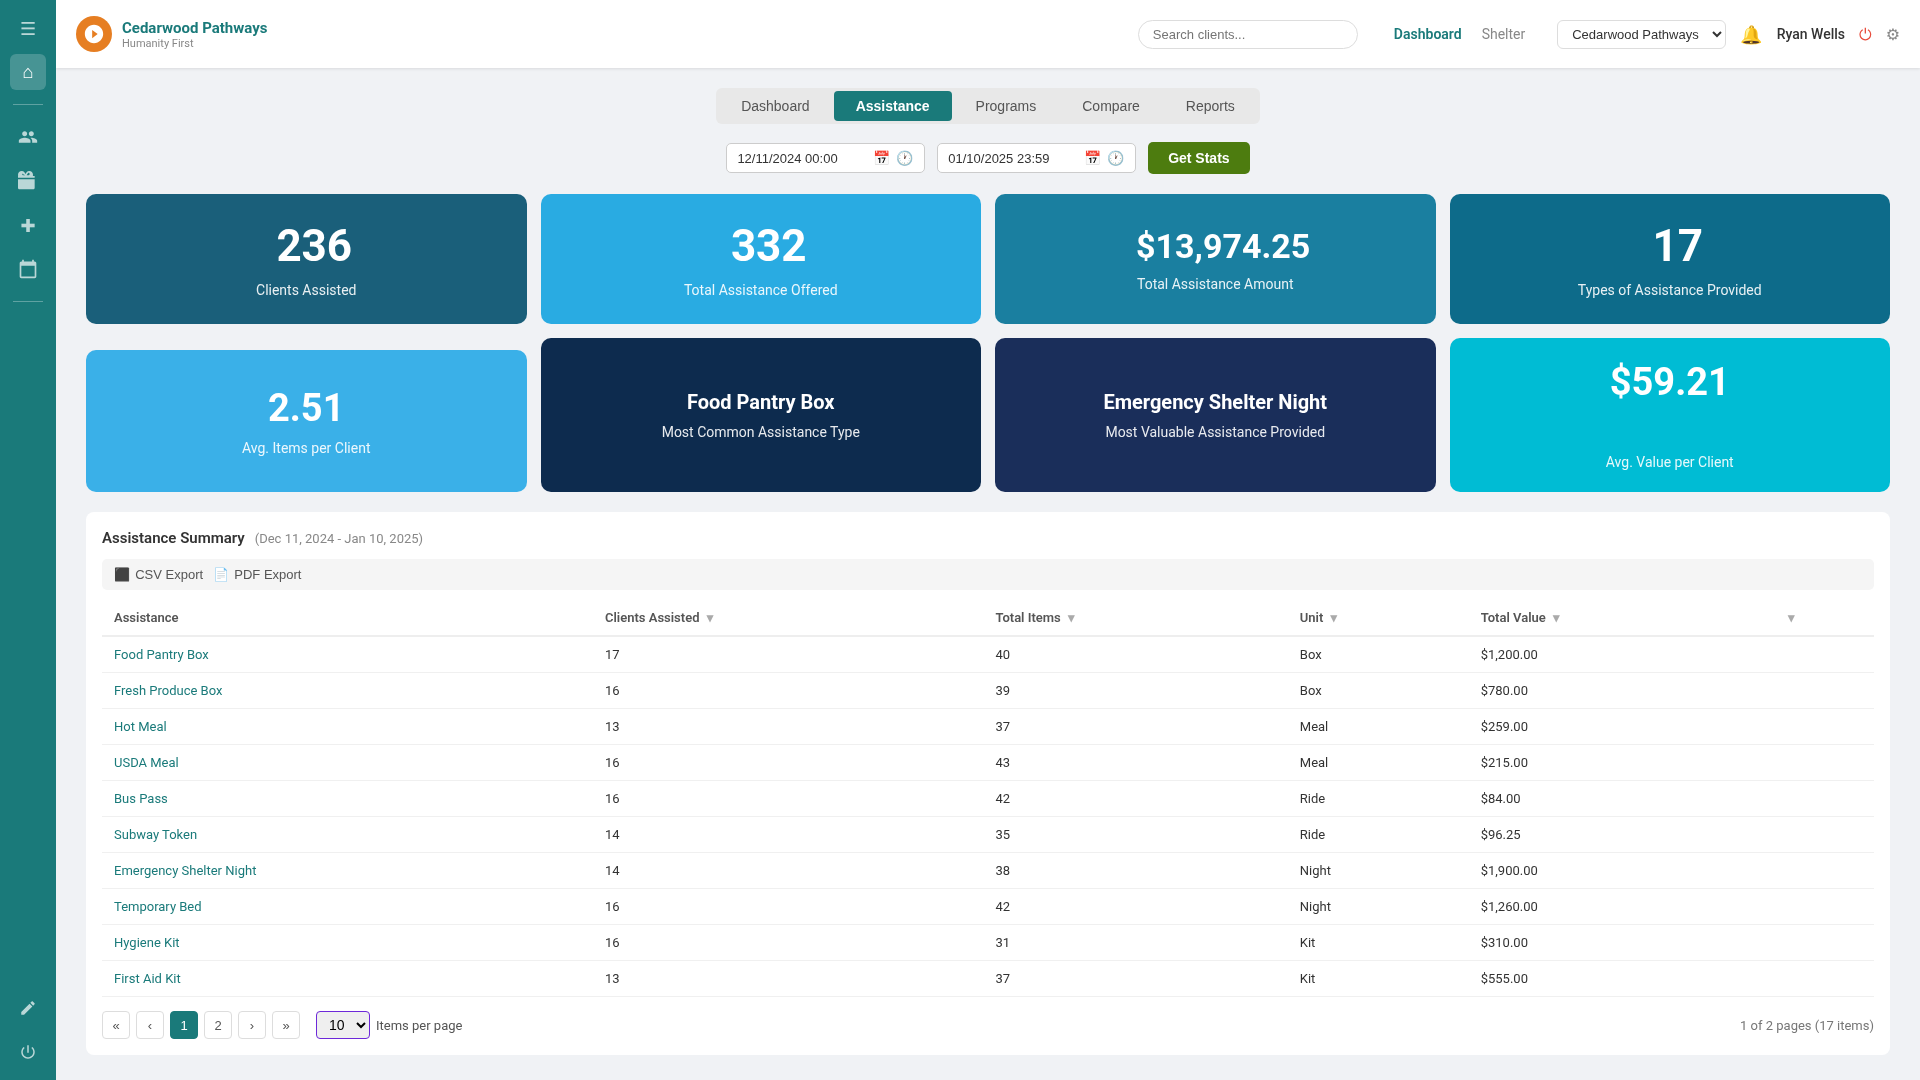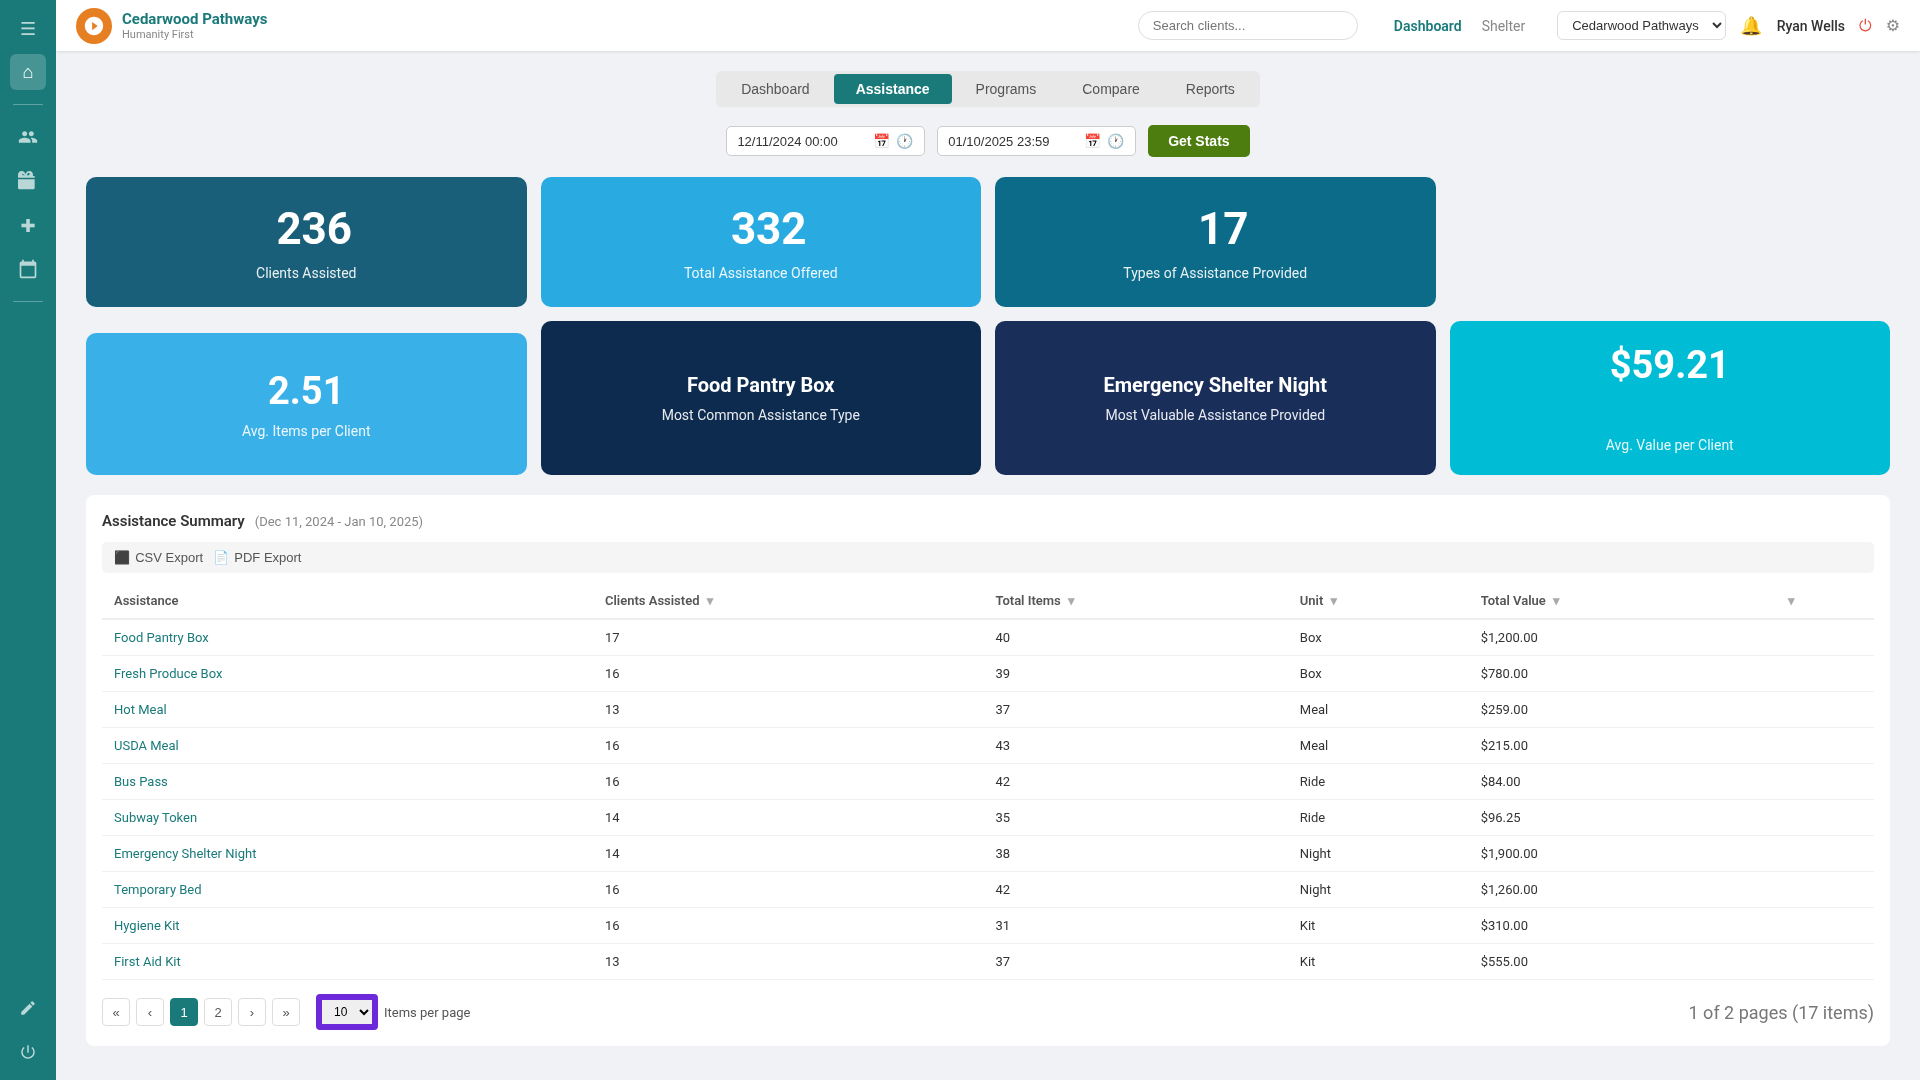--- a/index.html
+++ b/index.html
@@ -10,21 +10,21 @@
     .sidebar-top { display: flex; flex-direction: column; align-items: center; gap: 8px; }
     .sidebar-icon { width: 36px; height: 36px; display: flex; align-items: center; justify-content: center; border-radius: 6px; cursor: pointer; color: rgba(255,255,255,0.7); font-size: 18px; }
     .sidebar-icon.active { background: rgba(255,255,255,0.2); color: #fff; }
     .sidebar-divider { width: 30px; height: 1px; background: rgba(255,255,255,0.3); margin: 6px 0; }
     .sidebar-bottom { margin-top: auto; display: flex; flex-direction: column; align-items: center; gap: 8px; }
 
     
     .main { flex: 1; display: flex; flex-direction: column; overflow: hidden; }
 
     
-    .header { background: #fff; height: 51px; display: flex; align-items: center; padding: 0 20px; gap: 16px; box-shadow: 0 1px 3px rgba(0,0,0,0.1); flex-shrink: 0; }
+    .header { background: #fff; height: 68px; display: flex; align-items: center; padding: 0 20px; gap: 16px; box-shadow: 0 1px 3px rgba(0,0,0,0.1); flex-shrink: 0; }
     .logo-area { display: flex; align-items: center; gap: 10px; }
     .logo-icon { width: 36px; height: 36px; background: #e67e22; border-radius: 50%; display: flex; align-items: center; justify-content: center; color: #fff; font-size: 16px; }
     .logo-text { display: flex; flex-direction: column; }
     .logo-name { font-size: 15px; font-weight: 700; color: #1a7a7a; }
     .logo-sub { font-size: 11px; color: #888; }
     .header-search { flex: 0 0 220px; margin-left: auto; }
     .header-search input { width: 100%; border: 1px solid #ddd; border-radius: 20px; padding: 6px 14px; font-size: 13px; color: #555; outline: none; }
     .header-nav { display: flex; gap: 20px; align-items: center; margin-left: 20px; }
     .header-nav a { font-size: 14px; color: #888; text-decoration: none; }
     .header-nav a.active { color: #1a7a7a; font-weight: 600; }
@@ -83,22 +83,22 @@
     th { padding: 10px 12px; text-align: left; color: #555; font-weight: 600; font-size: 13px; }
     th .filter-icon { color: #aaa; margin-left: 4px; cursor: pointer; }
     td { padding: 10px 12px; border-bottom: 1px solid #f0f0f0; color: #333; }
     td:first-child { color: #1a7a7a; }
 
     
     .pagination { display: flex; align-items: center; gap: 6px; margin-top: 14px; }
     .page-btn { width: 28px; height: 28px; border: 1px solid #ddd; border-radius: 4px; display: flex; align-items: center; justify-content: center; cursor: pointer; font-size: 13px; color: #555; background: #fff; }
     .page-btn.active { background: #1a7a7a; color: #fff; border-color: #1a7a7a; }
     .items-per-page { display: flex; align-items: center; gap: 6px; margin-left: 10px; font-size: 13px; color: #555; }
-    .items-per-page select { border: 6px solid #6d28d9; border-radius: 4px; padding: 4px 8px; font-size: 12px; }
-    .pagination-info { margin-left: auto; font-size: 18px; color: #777; }
+    .items-per-page select { border: 1px solid #6d28d9; border-radius: 4px; padding: 4px 8px; font-size: 14px; }
+    .pagination-info { margin-left: auto; font-size: 13px; color: #777; }
   </style>
 </head>
 <body>
 
 <div class="sidebar">
   <div class="sidebar-top">
     <div class="sidebar-icon">☰</div>
     <div class="sidebar-icon active">⌂</div>
     <div class="sidebar-divider"></div>
     <div class="sidebar-icon">
@@ -190,20 +190,24 @@
     </div>
 
     <div class="cards-grid">
       <div class="stat-card card-dark-teal">
         <div class="stat-number">236</div>
         <div class="stat-label">Clients Assisted</div>
       </div>
       <div class="stat-card card-light-blue">
         <div class="stat-number">332</div>
         <div class="stat-label">Total Assistance Offered</div>
+      </div>
+      <div class="stat-card card-medium-blue">
+        <div class="stat-number" style="font-size:34px;">$13,974.25</div>
+        <div class="stat-label">Total Assistance Amount</div>
       </div>
       <div class="stat-card card-teal">
         <div class="stat-number">17</div>
         <div class="stat-label">Types of Assistance Provided</div>
       </div>
     </div>
 
     <div class="info-cards-grid">
       <div class="info-card card-blue-med">
         <div class="info-number">2.51</div>

